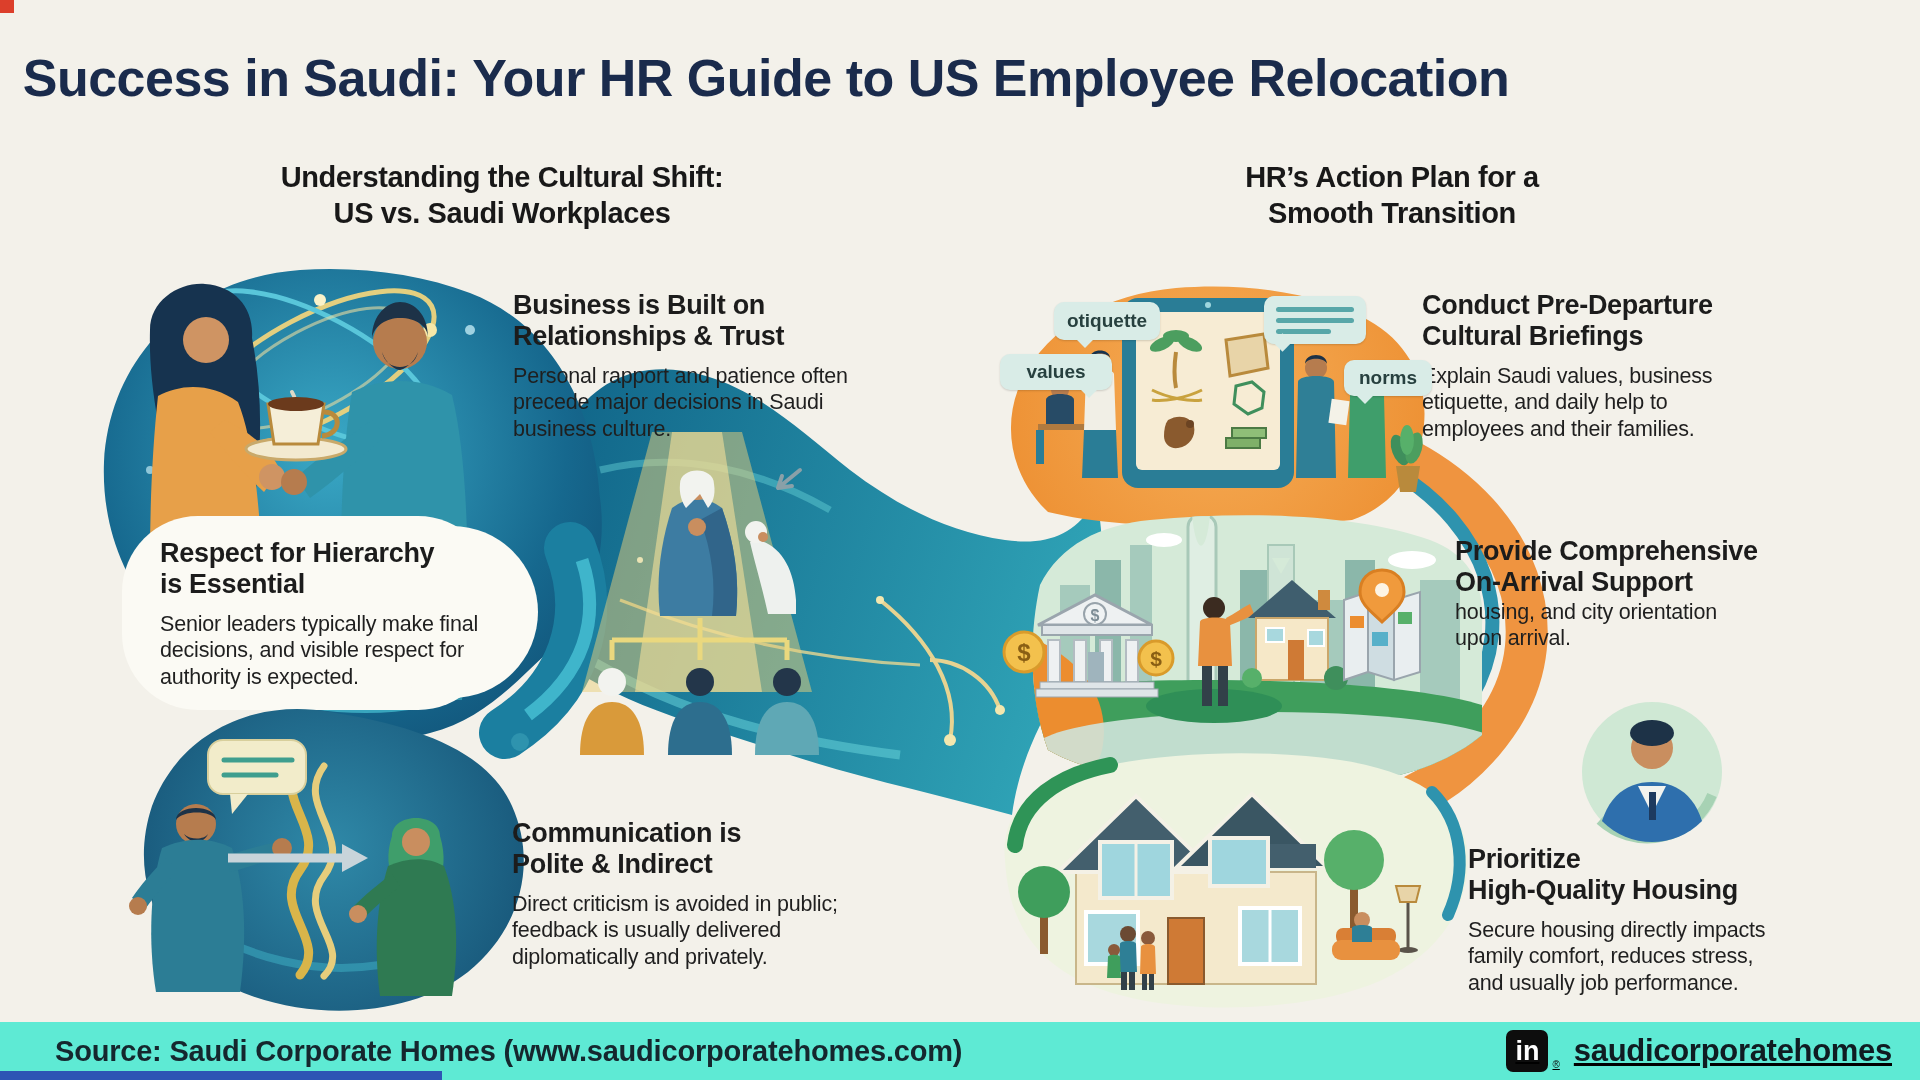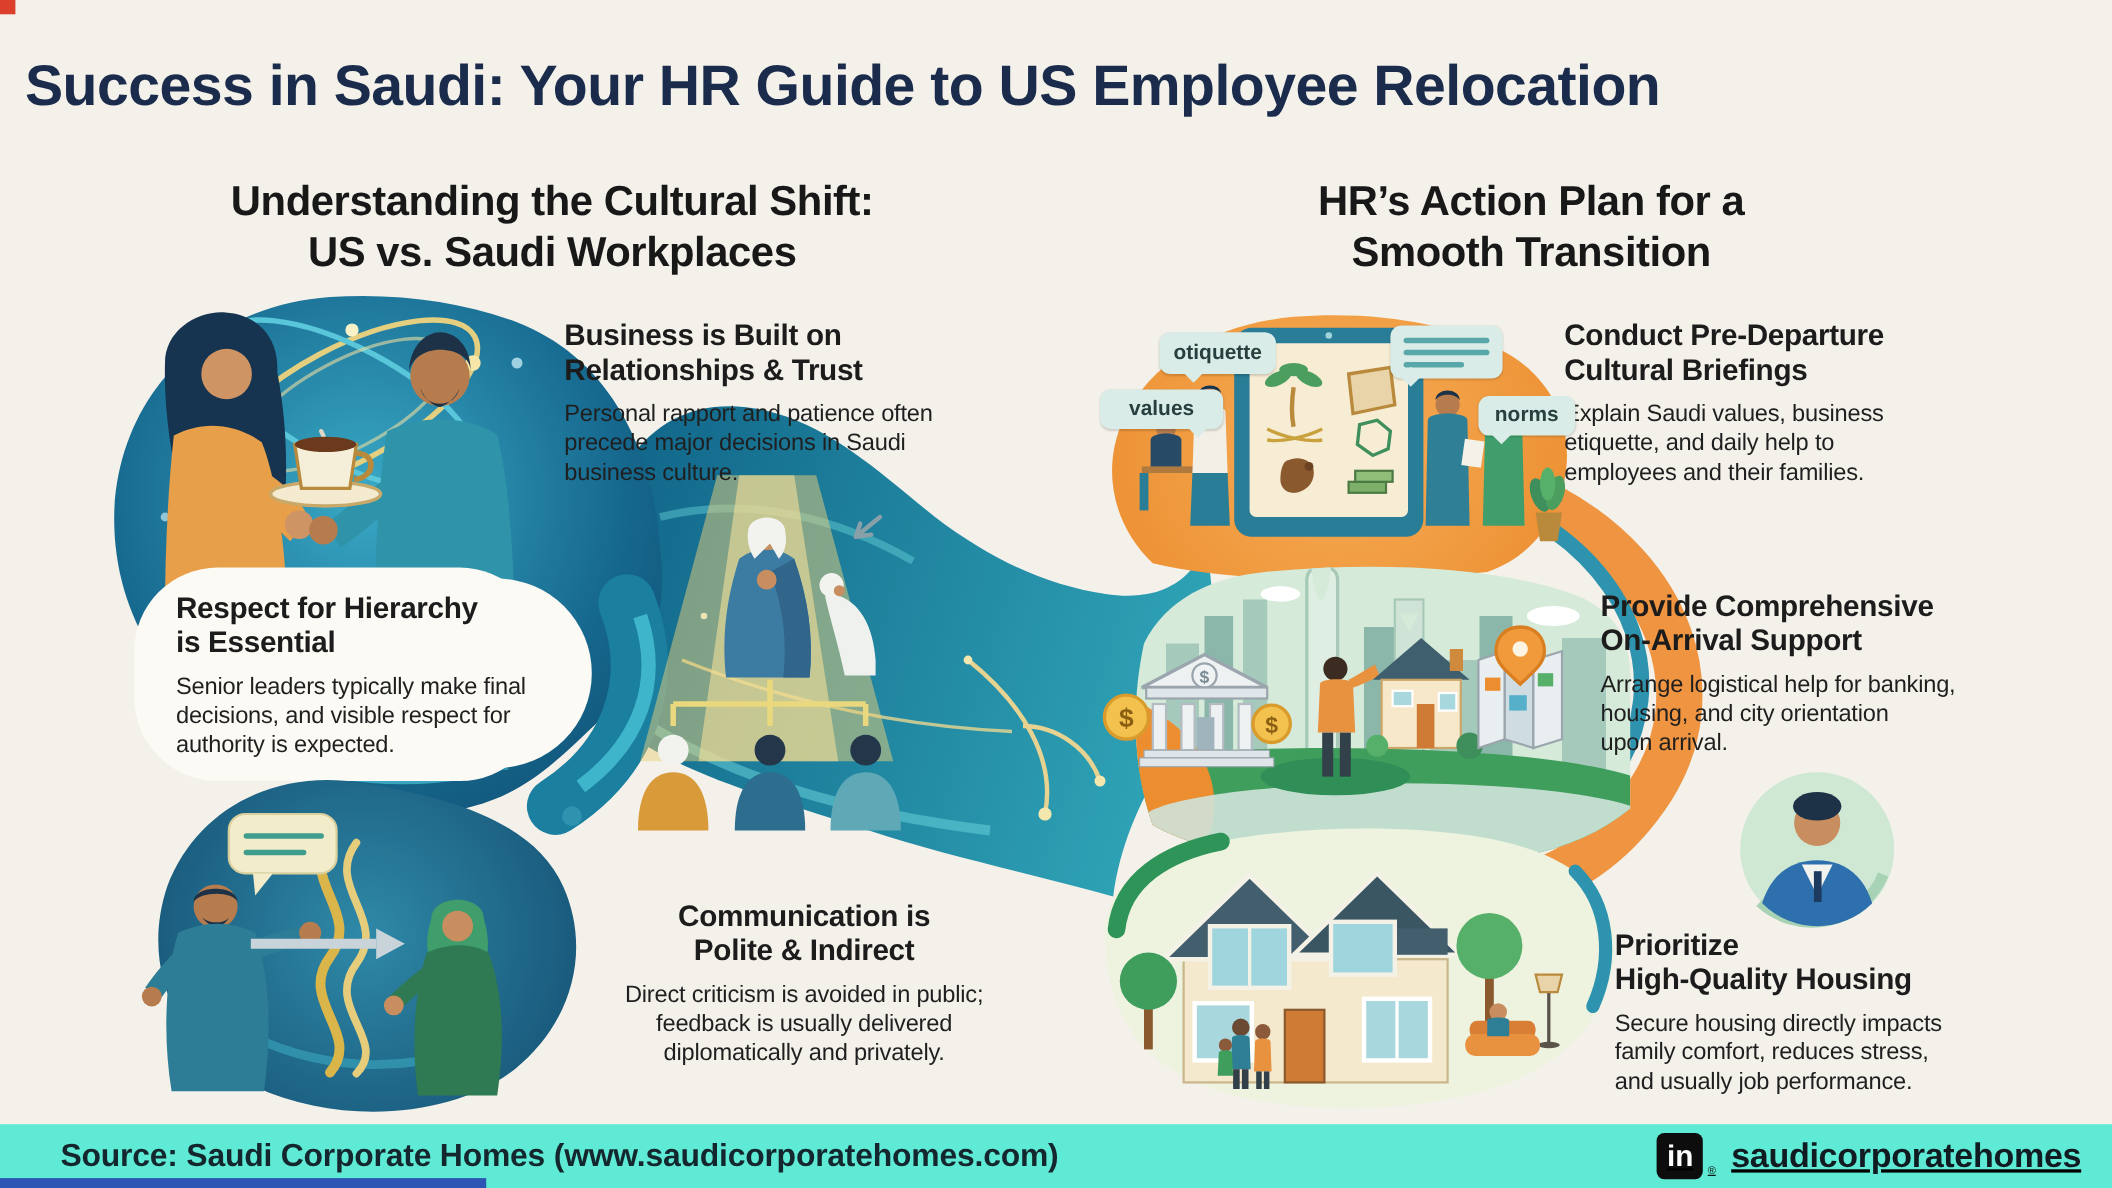--- a/index.html
+++ b/index.html
@@ -1,21 +1,21 @@
 <!DOCTYPE html>
 <html><head>
 <meta charset="utf-8">
 <style>
   html,body{margin:0;padding:0;background:#e9e7e0;}
   .stage{position:relative;width:1920px;height:1080px;background:#f3f1ea;overflow:hidden;
          font-family:"Liberation Sans","DejaVu Sans",sans-serif;}
   .art{position:absolute;left:0;top:0;width:1920px;height:1080px;}
   .page-title{position:absolute;left:0;top:48px;width:1532px;text-align:center;
      font-size:52px;font-weight:bold;letter-spacing:-0.5px;color:#1a2b4c;}
-  .col-head{position:absolute;text-align:center;font-size:38px;font-weight:bold;
+  .col-head{position:absolute;text-align:center;font-size:29px;font-weight:bold;
             line-height:1.24;color:#181818;letter-spacing:-0.4px;}
   .col-head.left{left:152px;top:160px;width:700px;}
   .col-head.right{left:1072px;top:160px;width:640px;}
   .item{position:absolute;}
   .item .h{font-size:27px;font-weight:bold;line-height:1.16;color:#1c1c1c;letter-spacing:-0.3px;}
   .item .b{font-size:21.5px;line-height:1.24;color:#1f1f1f;letter-spacing:-0.2px;}
   .item .b.first{margin-top:10px;}
   .bubble{position:absolute;background:#d9ece7;border-radius:10px;display:flex;
           align-items:center;justify-content:center;font-size:19px;font-weight:bold;
           color:#27403f;box-shadow:0 1px 2px rgba(0,0,0,0.15);}
@@ -407,39 +407,38 @@
     <div class="b">precede major decisions in Saudi</div>
     <div class="b">business culture.</div>
   </div>
   <div class="item" style="left:160px;top:538px;width:360px;">
     <div class="h">Respect for Hierarchy</div>
     <div class="h">is Essential</div>
     <div class="b first">Senior leaders typically make final</div>
     <div class="b">decisions, and visible respect for</div>
     <div class="b">authority is expected.</div>
   </div>
-  <div class="item" style="left:536px;top:818px;width:390px;text-align:center;">
+  <div class="item" style="left:512px;top:818px;width:390px;">
     <div class="h">Communication is</div>
     <div class="h">Polite &amp; Indirect</div>
     <div class="b first">Direct criticism is avoided in public;</div>
     <div class="b">feedback is usually delivered</div>
     <div class="b">diplomatically and privately.</div>
   </div>
 
   <div class="item" style="left:1422px;top:290px;width:380px;">
     <div class="h">Conduct Pre-Departure</div>
     <div class="h">Cultural Briefings</div>
     <div class="b first">Explain Saudi values, business</div>
     <div class="b">etiquette, and daily help to</div>
     <div class="b">employees and their families.</div>
   </div>
   <div class="item" style="left:1455px;top:536px;width:380px;">
     <div class="h">Provide Comprehensive</div>
     <div class="h">On-Arrival Support</div>
-    <div class="b first">Arrange logistical help for banking,</div>
     <div class="b">housing, and city orientation</div>
     <div class="b">upon arrival.</div>
   </div>
   <div class="item" style="left:1468px;top:844px;width:400px;">
     <div class="h">Prioritize</div>
     <div class="h">High-Quality Housing</div>
     <div class="b first">Secure housing directly impacts</div>
     <div class="b">family comfort, reduces stress,</div>
     <div class="b">and usually job performance.</div>
   </div>

